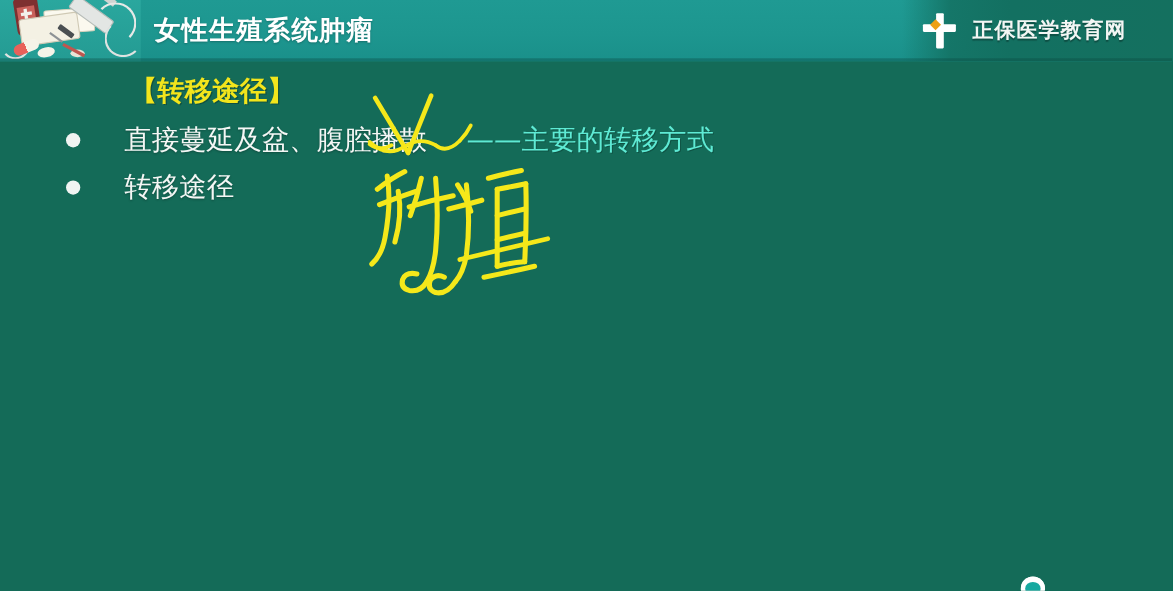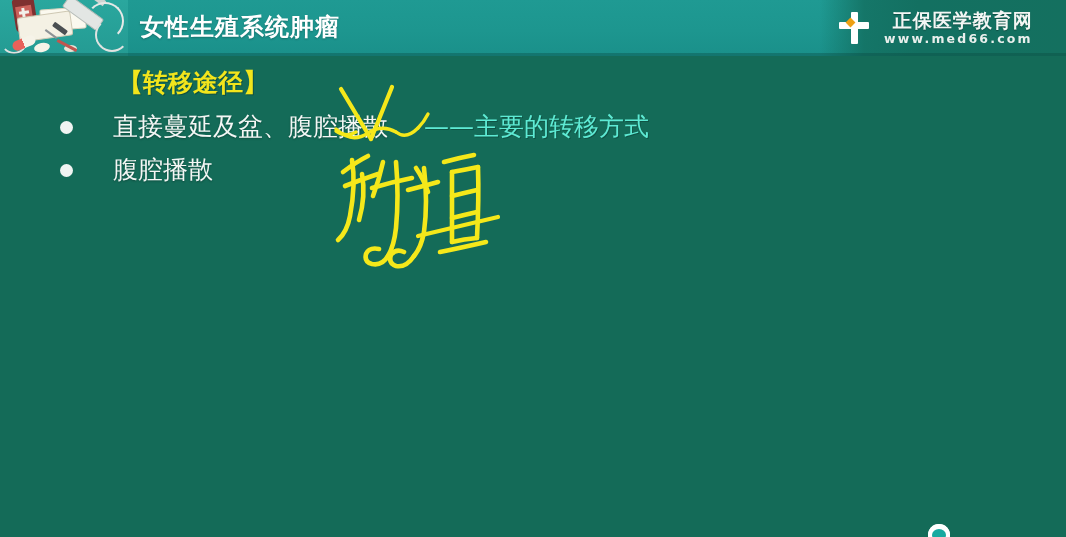--- a/index.html
+++ b/index.html
@@ -383,37 +383,36 @@
     <div id="header-title">女性生殖系统肿瘤</div>
 
     <div id="brand">
       <div id="brand-logo">
         <div class="cross-v"></div>
         <div class="cross-h"></div>
         <div class="notch"></div>
       </div>
       <div id="brand-text">
         <div id="brand-name">正保医学教育网</div>
-        <div id="brand-url">www.med66.com</div>
       </div>
     </div>
   </div>
 
   <div id="slide-body">
 
     <div id="section-heading">【转移途径】</div>
 
     <div class="bullet-row" id="bullet-row-0">
       <span class="bullet-dot"></span>
       <span class="bullet-text">直接蔓延及盆、腹腔播散</span>
     </div>
 
     <div class="bullet-row" id="bullet-row-1">
       <span class="bullet-dot"></span>
-      <span class="bullet-text">腹腔播散</span>
+      <span class="bullet-text">转移途径</span>
     </div>
 
 
     <div id="emphasis-note">——主要的转移方式</div>
 
     <svg id="ink-layer" viewBox="0 0 1066 481">
       <g fill="none" stroke="#f5e81a" stroke-width="4.2" stroke-linecap="round" stroke-linejoin="round">
 
         <path d="M341 33 L371 83"></path>
         <path d="M371 83 L392 31"></path>

